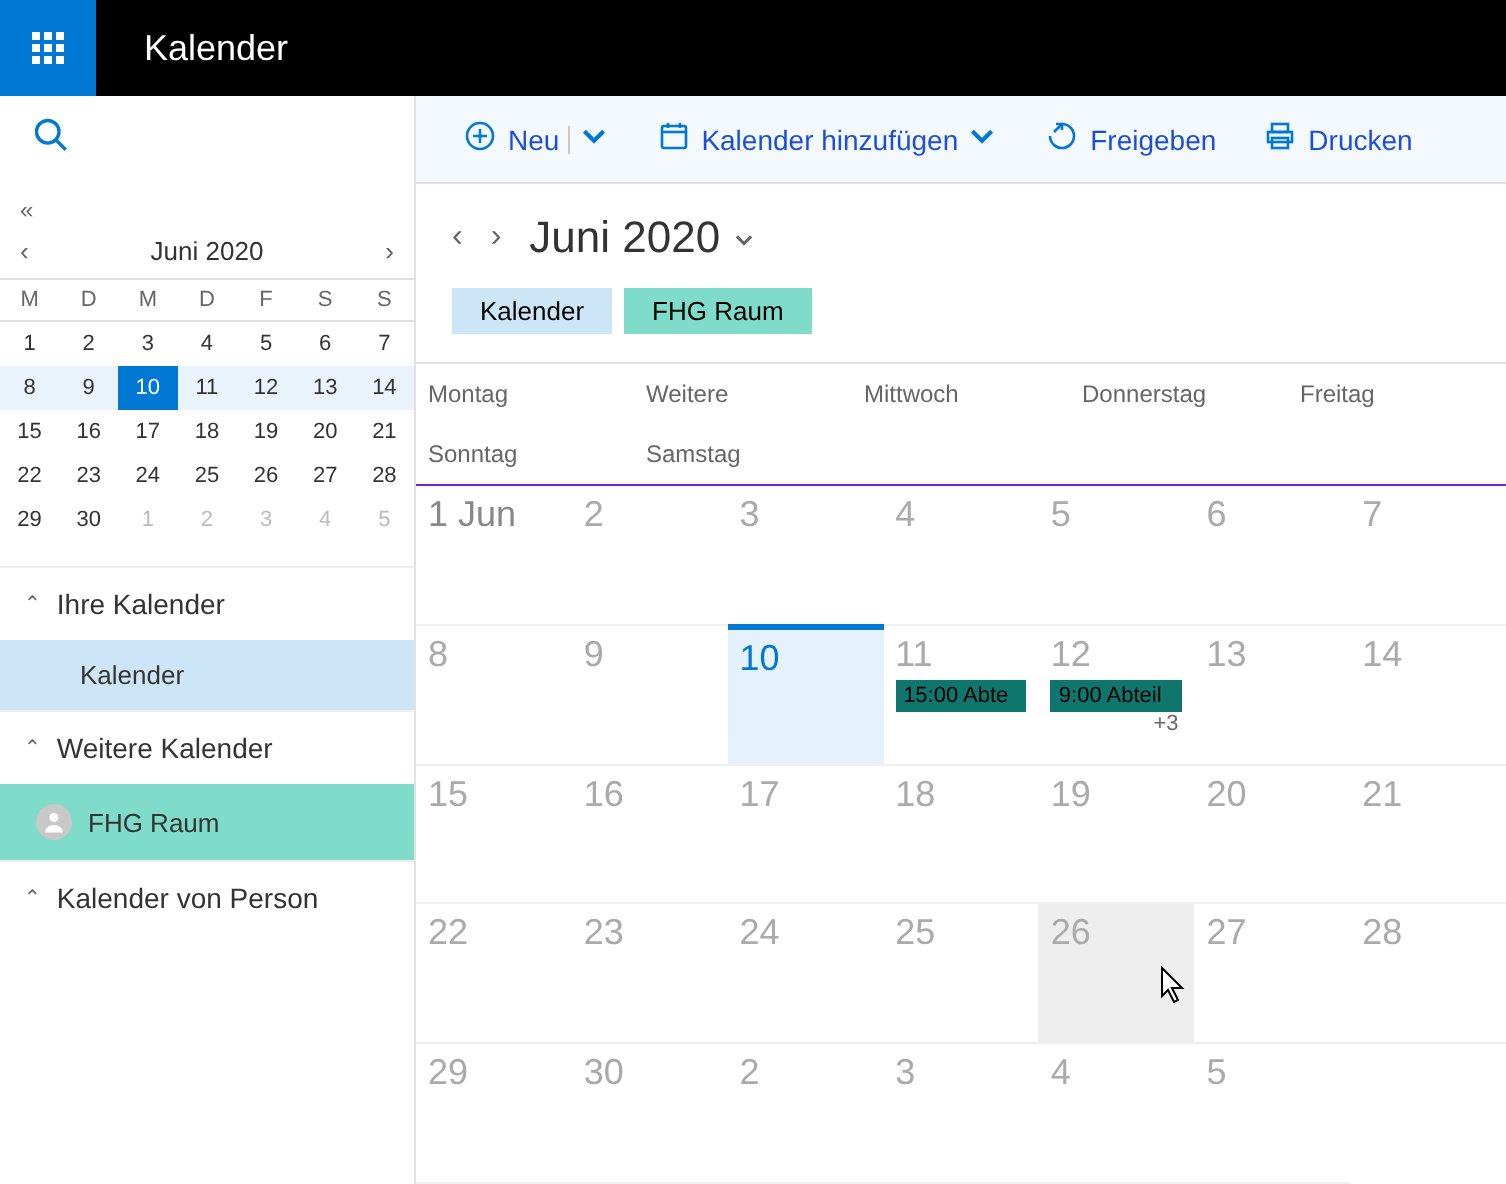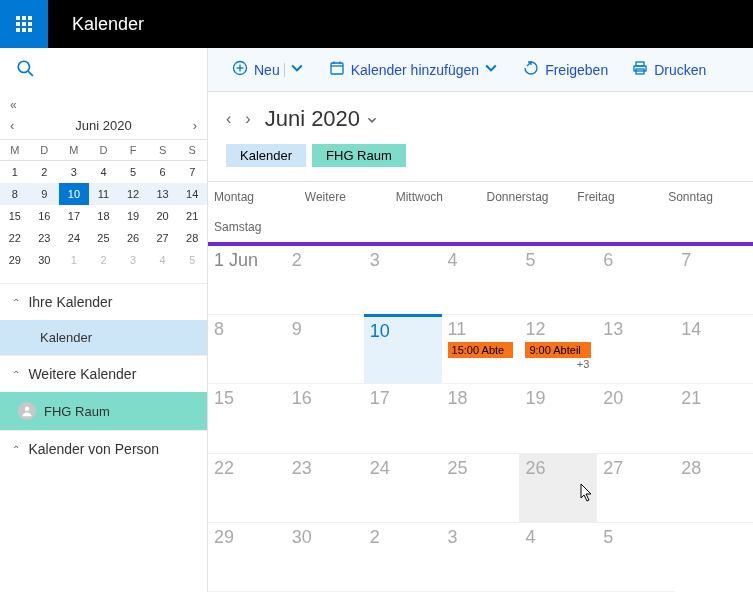--- a/index.html
+++ b/index.html
@@ -50,29 +50,29 @@
 .cv-nav { display: flex; align-items: center; gap: 14px; }
 .cv-nav .nav-btn { cursor: pointer; color: #666; font-size: 16px; }
 .cv-title { font-size: 22px; font-weight: 400; color: #333; display:flex; align-items:center; gap:6px;}
 .cv-chips { display: flex; gap: 6px; margin-top: 12px; }
 .chip { padding: 4px 14px; font-size: 13px; }
 .chip.blue { background: #cde6f7; }
 .chip.teal { background: #7fdbca; }
 
 .grid { flex: 1; display: flex; flex-direction: column; border-top: 1px solid #e1e1e1; margin-top: 6px; position: relative;}
 .grid-row { display: grid; grid-template-columns: repeat(7, 1fr); flex: 1; }
-.grid-head { display: grid; grid-template-columns: repeat(6, 1fr); border-bottom: 4px solid #6d28d9; }
+.grid-head { display: grid; grid-template-columns: repeat(5, 1fr); border-bottom: 1px solid #6d28d9; }
 .grid-head div { font-size: 12px; color: #666; padding: 8px 6px; }
 .cell { border-bottom: 1px solid #f0f0f0; padding: 4px 6px; position: relative; cursor: pointer; }
 .cell .num { font-size: 18px; color: #aaa; font-weight: 300; }
 .cell.today { background: #e5f1fb; border-top: 3px solid #0078d4; margin-top:-1px;}
 .cell.today .num { color: #0078d4; }
 .cell.hover { background: #eee; }
 .cell .monthlabel { font-size: 18px; color: #888; font-weight: 300;}
-.evt { background: #f97316; font-size: 11px; padding: 2px 4px; margin-top: 2px; white-space: nowrap; overflow: hidden; text-overflow: ellipsis; }
+.evt { background: #0f766e; font-size: 11px; padding: 2px 4px; margin-top: 2px; white-space: nowrap; overflow: hidden; text-overflow: ellipsis; }
 .more { font-size: 11px; color: #666; text-align: right; padding-right: 2px; }
 
 .cursor { position: absolute; pointer-events: none; font-size: 16px; }
 </style>
 </head>
 <body>
 
 <div class="topbar">
   <div class="app-launcher">
     <div class="waffle">

